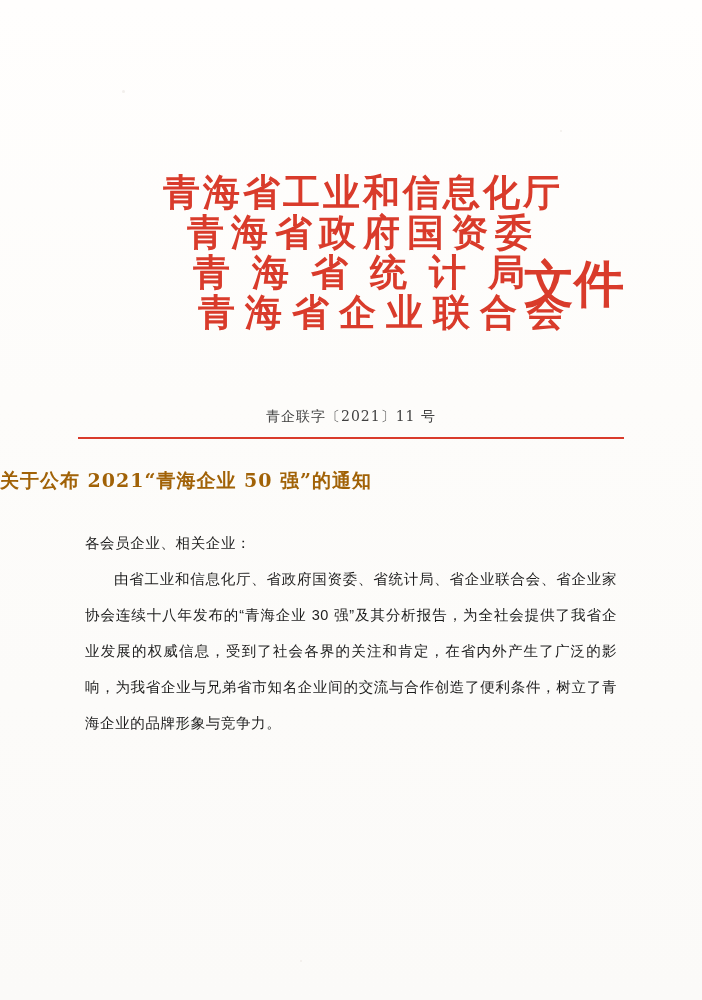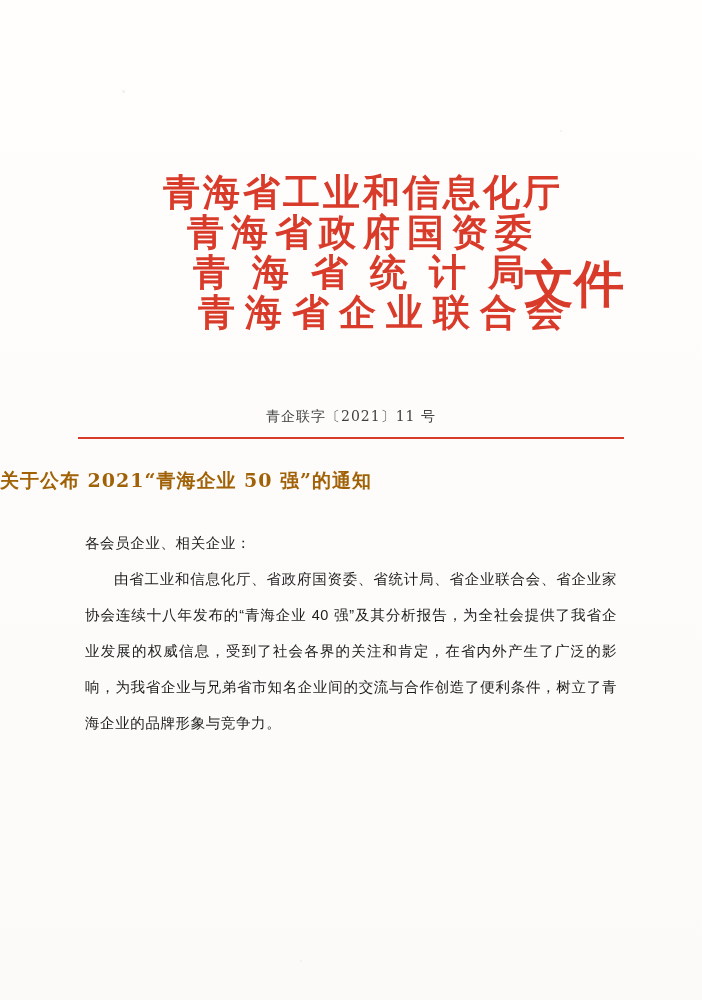--- a/index.html
+++ b/index.html
@@ -143,15 +143,15 @@
   <div class="wenjian">文件</div>
 
   <div class="docnum">青企联字〔2021〕11 号</div>
 
   <div class="red-rule"></div>
 
   <div class="doc-title">关于公布 2021“青海企业 50 强”的通知</div>
 
   <div class="body-text">
     <p class="salutation">各会员企业、相关企业：</p>
-    <p class="indent">由省工业和信息化厅、省政府国资委、省统计局、省企业联合会、省企业家协会连续十八年发布的“青海企业 40 强”及其分析报告，为全社会提供了我省企业发展的权威信息，受到了社会各界的关注和肯定，在省内外产生了广泛的影响，为我省企业与兄弟省市知名企业间的交流与合作创造了便利条件，树立了青海企业的品牌形象与竞争力。</p>
+    <p class="indent">由省工业和信息化厅、省政府国资委、省统计局、省企业联合会、省企业家协会连续十八年发布的“青海企业 30 强”及其分析报告，为全社会提供了我省企业发展的权威信息，受到了社会各界的关注和肯定，在省内外产生了广泛的影响，为我省企业与兄弟省市知名企业间的交流与合作创造了便利条件，树立了青海企业的品牌形象与竞争力。</p>
   </div>
 </div>
 
 </body></html>

